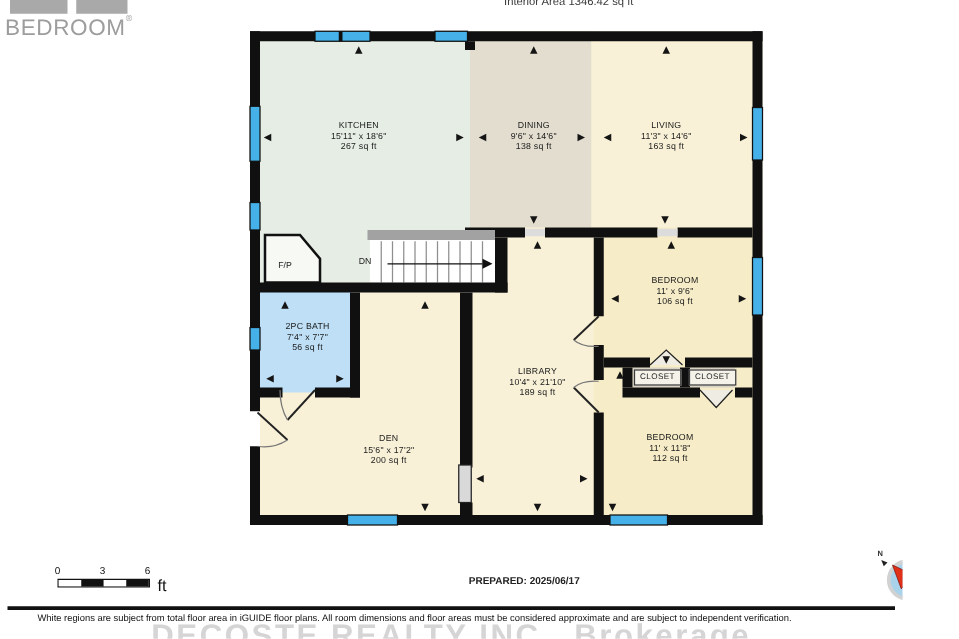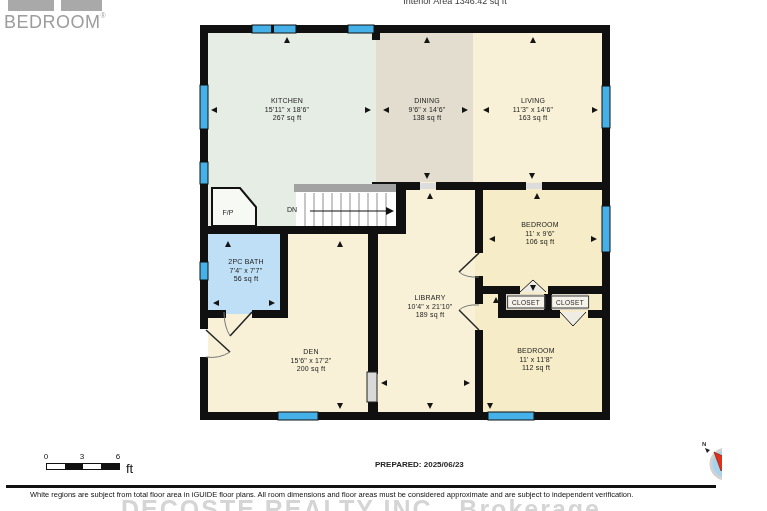--- a/index.html
+++ b/index.html
@@ -216,21 +216,21 @@
     <span class="tick" style="left:72px;">6</span>
     <div class="bar">
         <i class="w"></i>
         <i class="b"></i>
         <i class="w"></i>
         <i class="b"></i>
       </div>
     <span class="unit">ft</span>
   </div>
 
-  <div class="prepared">PREPARED: 2025/06/23</div>
+  <div class="prepared">PREPARED: 2025/06/17</div>
   <div class="divider"></div>
   <div class="disclaimer">White regions are subject from total floor area in iGUIDE floor plans. All room dimensions and floor areas must be considered approximate and are subject to independent verification.</div>
   <div class="watermark">DECOSTE REALTY INC., Brokerage</div>
 
   <svg class="compass" width="52" height="52" viewBox="0 0 52 52">
     <circle cx="26" cy="26" r="15" fill="#a9d3eb" stroke="#d2d2d2" stroke-width="3"></circle>
     <polygon points="14,14 31,22 21,33" fill="#e23018" stroke="#801007" stroke-width="0.6"></polygon>
     <polygon points="5,10 10,12 7,15" fill="#222"></polygon>
   </svg>
   <span class="north">N</span>

